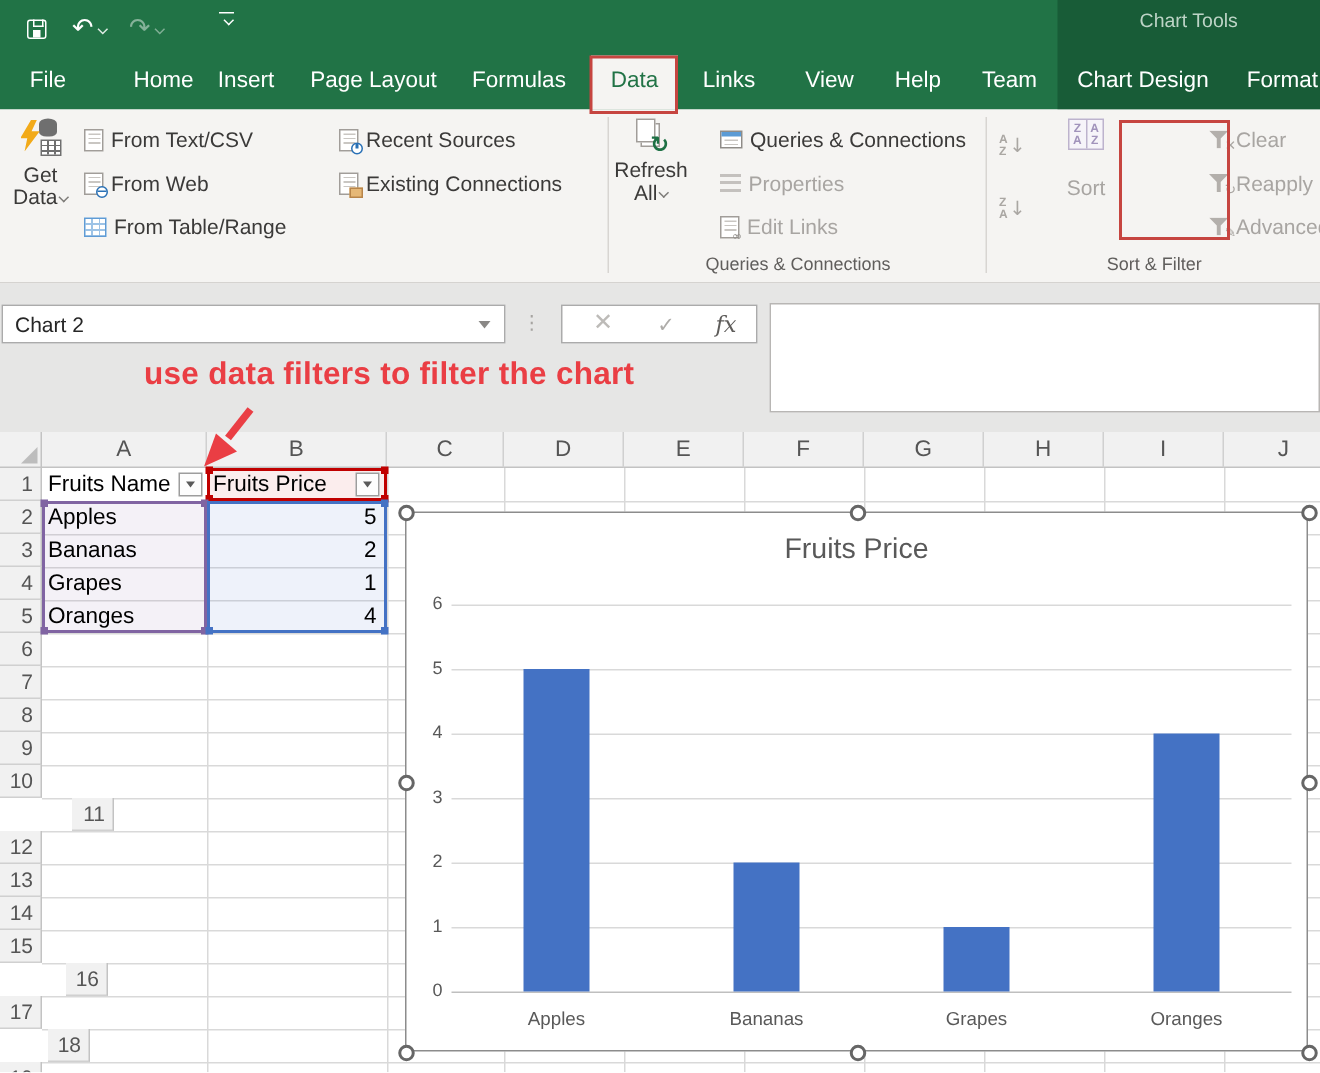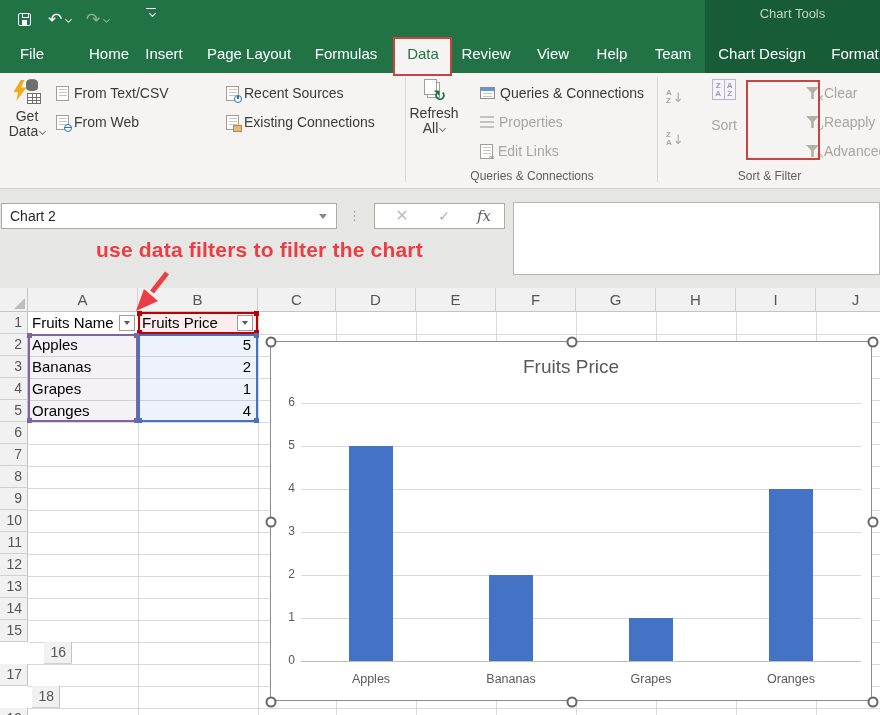--- a/index.html
+++ b/index.html
@@ -141,21 +141,21 @@
       </div>
 
     <span class="tab" style="left:32px">File</span>
     <span class="tab" style="left:109px">Home</span>
     <span class="tab" style="left:164px">Insert</span>
     <span class="tab" style="left:249px">Page Layout</span>
     <span class="tab" style="left:346px">Formulas</span>
     <div id="data-tab-box">
         <span>Data</span>
       </div>
-    <span class="tab" style="left:486px">Review</span>
+    <span class="tab" style="left:486px">Links</span>
     <span class="tab" style="left:553px">View</span>
     <span class="tab" style="left:612px">Help</span>
     <span class="tab" style="left:673px">Team</span>
     <span class="tab" style="left:762px">Chart Design</span>
     <span class="tab" style="left:855px">Format</span>
   </div>
   <div id="red-box-data" class="red-box" style="border-color: rgb(198, 69, 64);"></div>
 
   <div id="ribbon">
     <div class="rib-sep" style="left:405px"></div>
@@ -177,20 +177,24 @@
         </span>
       <span>From Text/CSV</span>
     </div>
     <div class="rib-item" style="left:56px;top:37px">
       <span class="icon">
           <span class="page"></span>
           <span class="lines"></span>
           <span class="badge globe"></span>
         </span>
       <span>From Web</span>
+    </div>
+    <div class="rib-item" style="left:56px;top:66px">
+      <span class="tbl-ic"></span>
+      <span>From Table/Range</span>
     </div>
     <div class="rib-item" style="left:226px;top:37px">
       <span class="icon">
           <span class="page"></span>
           <span class="lines"></span>
           <span class="badge connb"></span>
         </span>
       <span>Existing Connections</span>
     </div>
     <div class="rib-item" style="left:226px;top:8px">
@@ -332,21 +336,21 @@
         <div class="row-h" style="top: 134px; height: 22px;">6</div>
         <div class="gl" style="left: 28px; top: 156px; width: 852px; height: 1px;"></div>
         <div class="row-h" style="top: 156px; height: 22px;">7</div>
         <div class="gl" style="left: 28px; top: 178px; width: 852px; height: 1px;"></div>
         <div class="row-h" style="top: 178px; height: 22px;">8</div>
         <div class="gl" style="left: 28px; top: 200px; width: 852px; height: 1px;"></div>
         <div class="row-h" style="top: 200px; height: 22px;">9</div>
         <div class="gl" style="left: 28px; top: 222px; width: 852px; height: 1px;"></div>
         <div class="row-h" style="top: 222px; height: 22px;">10</div>
         <div class="gl" style="left: 28px; top: 244px; width: 852px; height: 1px;"></div>
-        <div class="row-h" style="top: 244px; height: 22px;">11</div>
+        <div class="row-h" style="top: 244px; height: 22px; margin-left: 48px;">11</div>
         <div class="gl" style="left: 28px; top: 266px; width: 852px; height: 1px;"></div>
         <div class="row-h" style="top: 266px; height: 22px;">12</div>
         <div class="gl" style="left: 28px; top: 288px; width: 852px; height: 1px;"></div>
         <div class="row-h" style="top: 288px; height: 22px;">13</div>
         <div class="gl" style="left: 28px; top: 310px; width: 852px; height: 1px;"></div>
         <div class="row-h" style="top: 310px; height: 22px;">14</div>
         <div class="gl" style="left: 28px; top: 332px; width: 852px; height: 1px;"></div>
         <div class="row-h" style="top: 332px; height: 22px;">15</div>
         <div class="gl" style="left: 28px; top: 354px; width: 852px; height: 1px;"></div>
         <div class="row-h" style="top: 354px; height: 22px; margin-left: 44px;">16</div>

